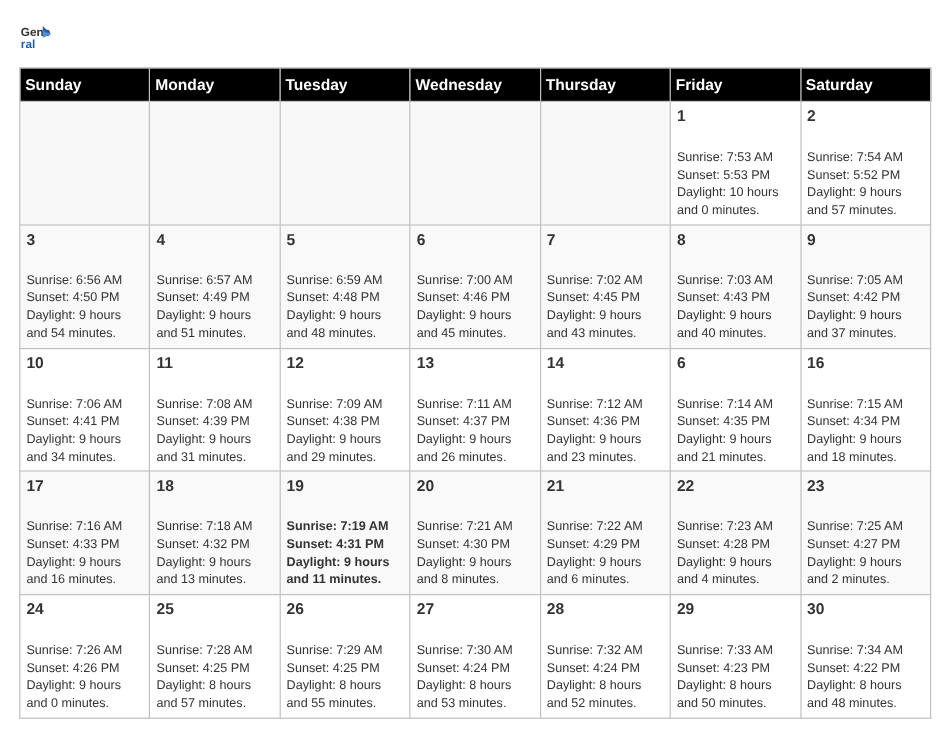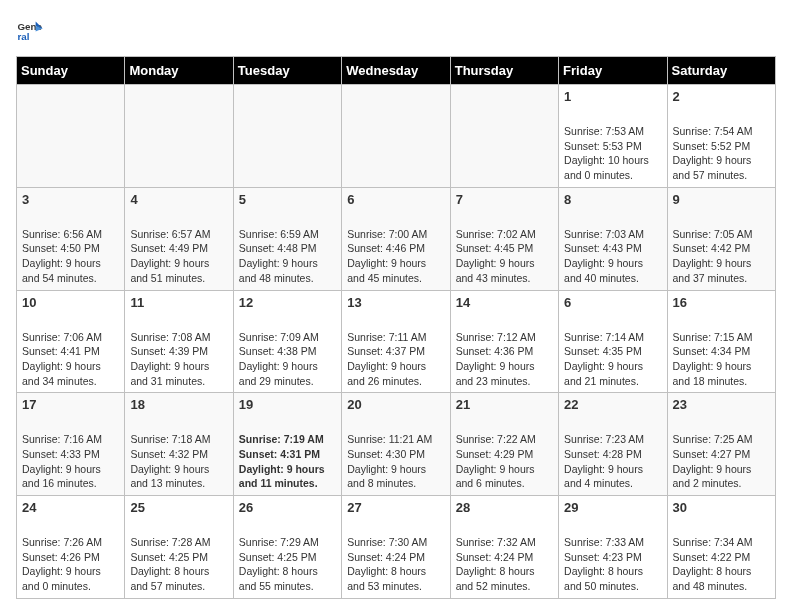--- a/index.html
+++ b/index.html
@@ -246,21 +246,21 @@
         </td>
         <td>
           <span class="day-number">19</span>
           <div class="day-info" style="white-space: pre-line; font-weight: bold;">Sunrise: 7:19 AM
 Sunset: 4:31 PM
 Daylight: 9 hours
 and 11 minutes.</div>
         </td>
         <td>
           <span class="day-number">20</span>
-          <div class="day-info" style="white-space: pre-line;">Sunrise: 11:21 AM
+          <div class="day-info" style="white-space: pre-line;">Sunrise: 7:21 AM
 Sunset: 4:30 PM
 Daylight: 9 hours
 and 8 minutes.</div>
         </td>
         <td>
           <span class="day-number">21</span>
           <div class="day-info" style="white-space: pre-line;">Sunrise: 7:22 AM
 Sunset: 4:29 PM
 Daylight: 9 hours
 and 6 minutes.</div>

